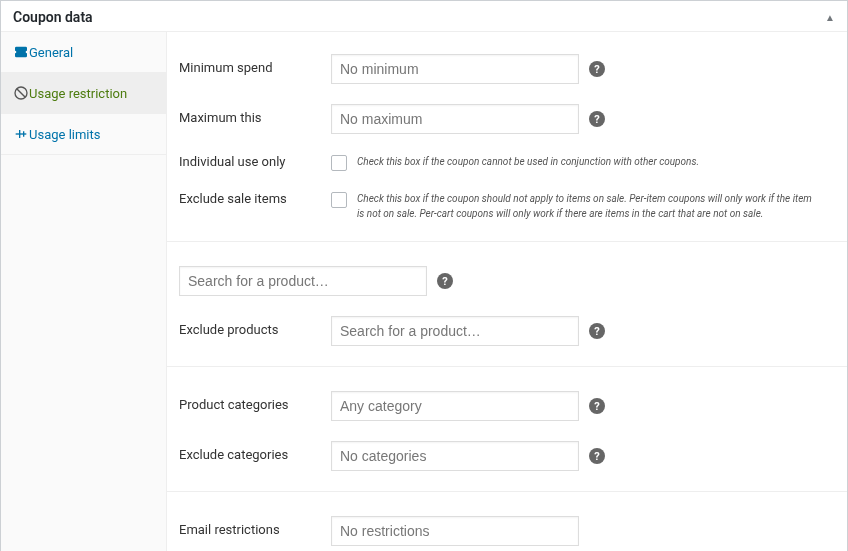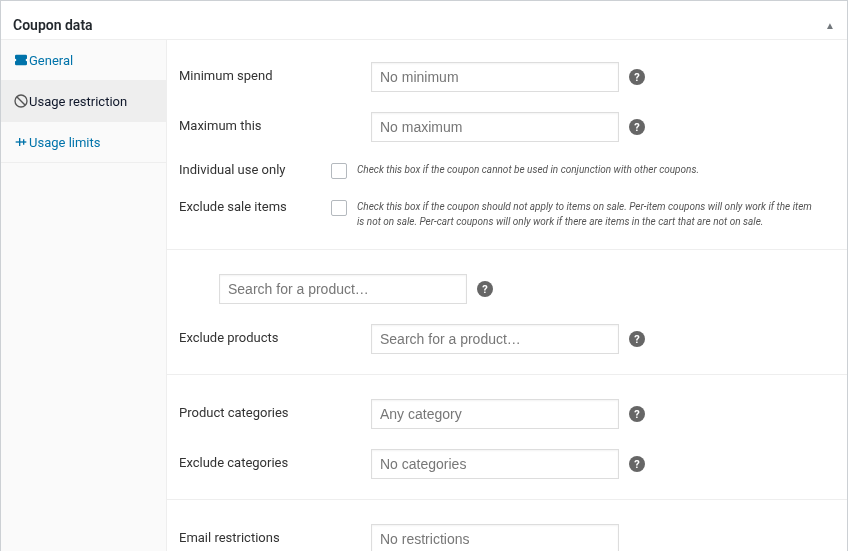--- a/index.html
+++ b/index.html
@@ -11,21 +11,21 @@
     width: 848px;
   }
   .panel {
     border: 1px solid #ccd0d4;
     background: #fff;
   }
   .panel-header {
     display: flex;
     justify-content: space-between;
     align-items: center;
-    padding: 16px 12px 6px 12px;
+    padding: 8px 12px 6px 12px;
     border-bottom: 1px solid #eee;
   }
   .panel-header h2 {
     font-size: 14px;
     font-weight: 600;
     color: #23282d;
   }
   .panel-header .toggle {
     color: #72777c;
     font-size: 10px;
@@ -45,21 +45,21 @@
     align-items: center;
     padding: 12px 12px;
     color: #0073aa;
     cursor: pointer;
     font-size: 13px;
     border-bottom: 1px solid #eee;
     text-decoration: none;
   }
   .tab.active {
     background: #eeeeee;
-    color: #0f172a;
+    color: #4d7c0f;
   }
   .tab .icon {
     width: 16px;
     height: 16px;
     display: inline-flex;
     align-items: center;
     justify-content: center;
   }
   .content {
     flex: 1;
@@ -93,21 +93,20 @@
   }
   .text-input {
     width: 248px;
     height: 30px;
     padding: 4px 8px;
     border: 1px solid #ddd;
     background: #fff;
     font-size: 14px;
     color: #b91c1c;
     box-shadow: inset 0 1px 2px rgba(0,0,0,.05);
-    margin-left: 40px;
   }
   .text-input::placeholder {
     color: #777;
   }
   .help {
     width: 16px;
     height: 16px;
     border-radius: 50%;
     background: #666;
     color: #fff;

